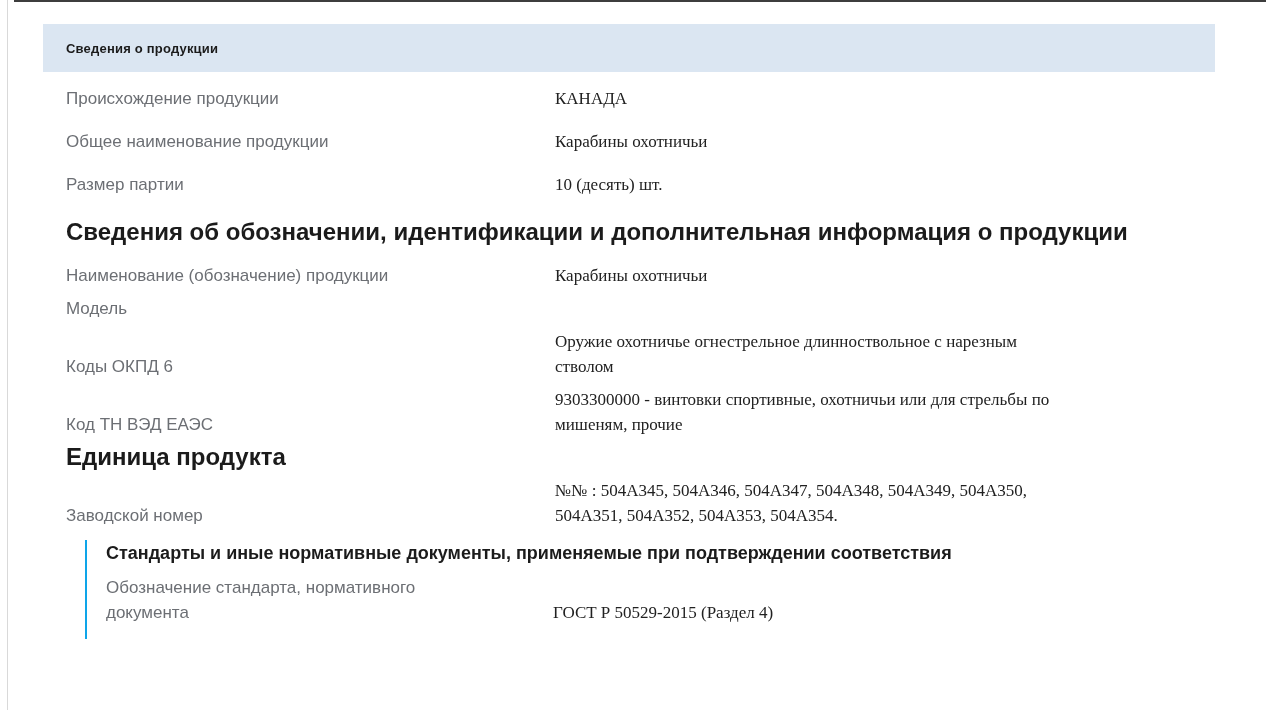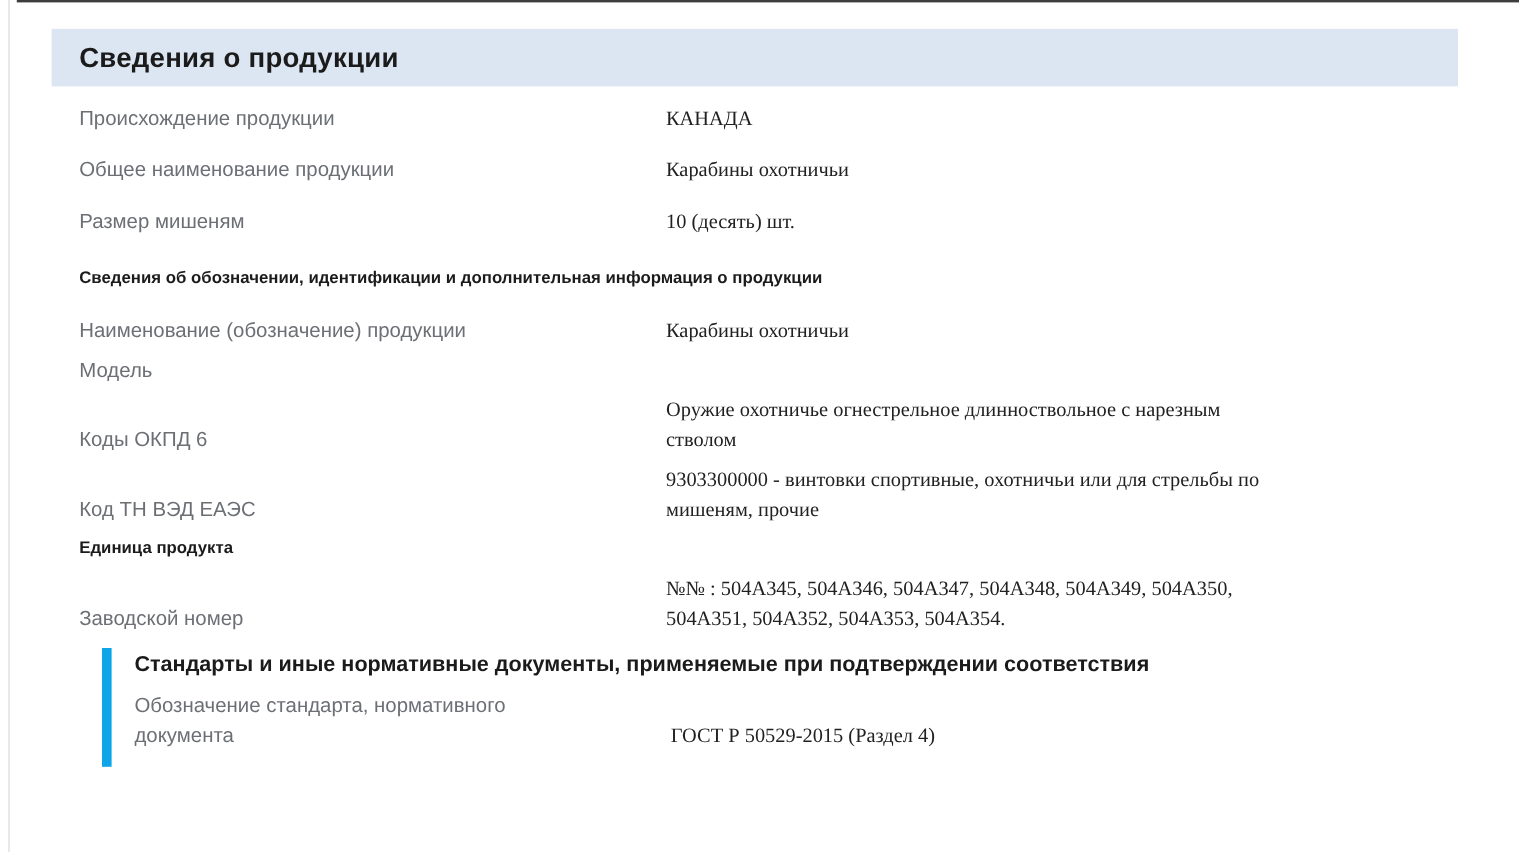--- a/index.html
+++ b/index.html
@@ -21,21 +21,21 @@
     width: 1px; background: #d9d9d9;
   }
   .band {
     margin: 24px 51px 0 43px;
     height: 48px;
     background: #dbe6f2;
     display: flex; align-items: center;
     padding-left: 23px;
   }
   .band .band-title {
-    font-size: 23px; font-weight: bold; color: #1b1b1b;
+    font-size: 13px; font-weight: bold; color: #1b1b1b;
     letter-spacing: 0.2px;
   }
   .content {
     padding: 16px 20px 0 66px;
   }
   .row { display: flex; align-items: flex-end; }
   .row .label {
     flex: 0 0 489px; width: 489px;
     color: #6c6f74; font-size: 17px; line-height: 21px;
     white-space: pre-line;
@@ -45,28 +45,28 @@
     flex: 1 1 auto;
     color: #212121; font-size: 17px; line-height: 21px;
     white-space: pre-line;
     font-family: Liberation Serif, serif;
   }
   .sec1 .row { margin-bottom: 22px; }
   .sec .row { margin-bottom: 8px; }
   .sec .row .label, .sec .row .value { line-height: 25px; }
   .sec .row.value-offset .value { padding-top: 7px; }
   .heading {
-    font-size: 14px; font-weight: bold; color: #1b1b1b;
+    font-size: 24px; font-weight: bold; color: #1b1b1b;
     line-height: 23px;
     margin: 25px 0 13px 0;
   }
   .heading.unit { margin: 8px 0 10px 0; }
   .standards {
     margin: 12px 0 0 19px;
-    border-left: 8px solid #0ea5e9;
+    border-left: 2px solid #0ea5e9;
     padding: 2px 0 6px 19px;
   }
   .standards .heading {
     font-size: 18px; margin: 0 0 10px 0;
   }
   .standards .row .label { flex: 0 0 447px; width: 447px; }
 </style>
 </head>
 <body>
 
@@ -82,21 +82,21 @@
   <div class="sec1">
     <div class="row">
       <div class="label">Происхождение продукции</div>
       <div class="value">КАНАДА</div>
     </div>
     <div class="row">
       <div class="label">Общее наименование продукции</div>
       <div class="value">Карабины охотничьи</div>
     </div>
     <div class="row">
-      <div class="label">Размер мишеням</div>
+      <div class="label">Размер партии</div>
       <div class="value">10 (десять) шт.</div>
     </div>
   </div>
 
   <div class="heading">Сведения об обозначении, идентификации и дополнительная информация о продукции</div>
 
   <div class="sec">
     <div class="row value-offset">
       <div class="label">Наименование (обозначение) продукции</div>
       <div class="value">Карабины охотничьи</div>

